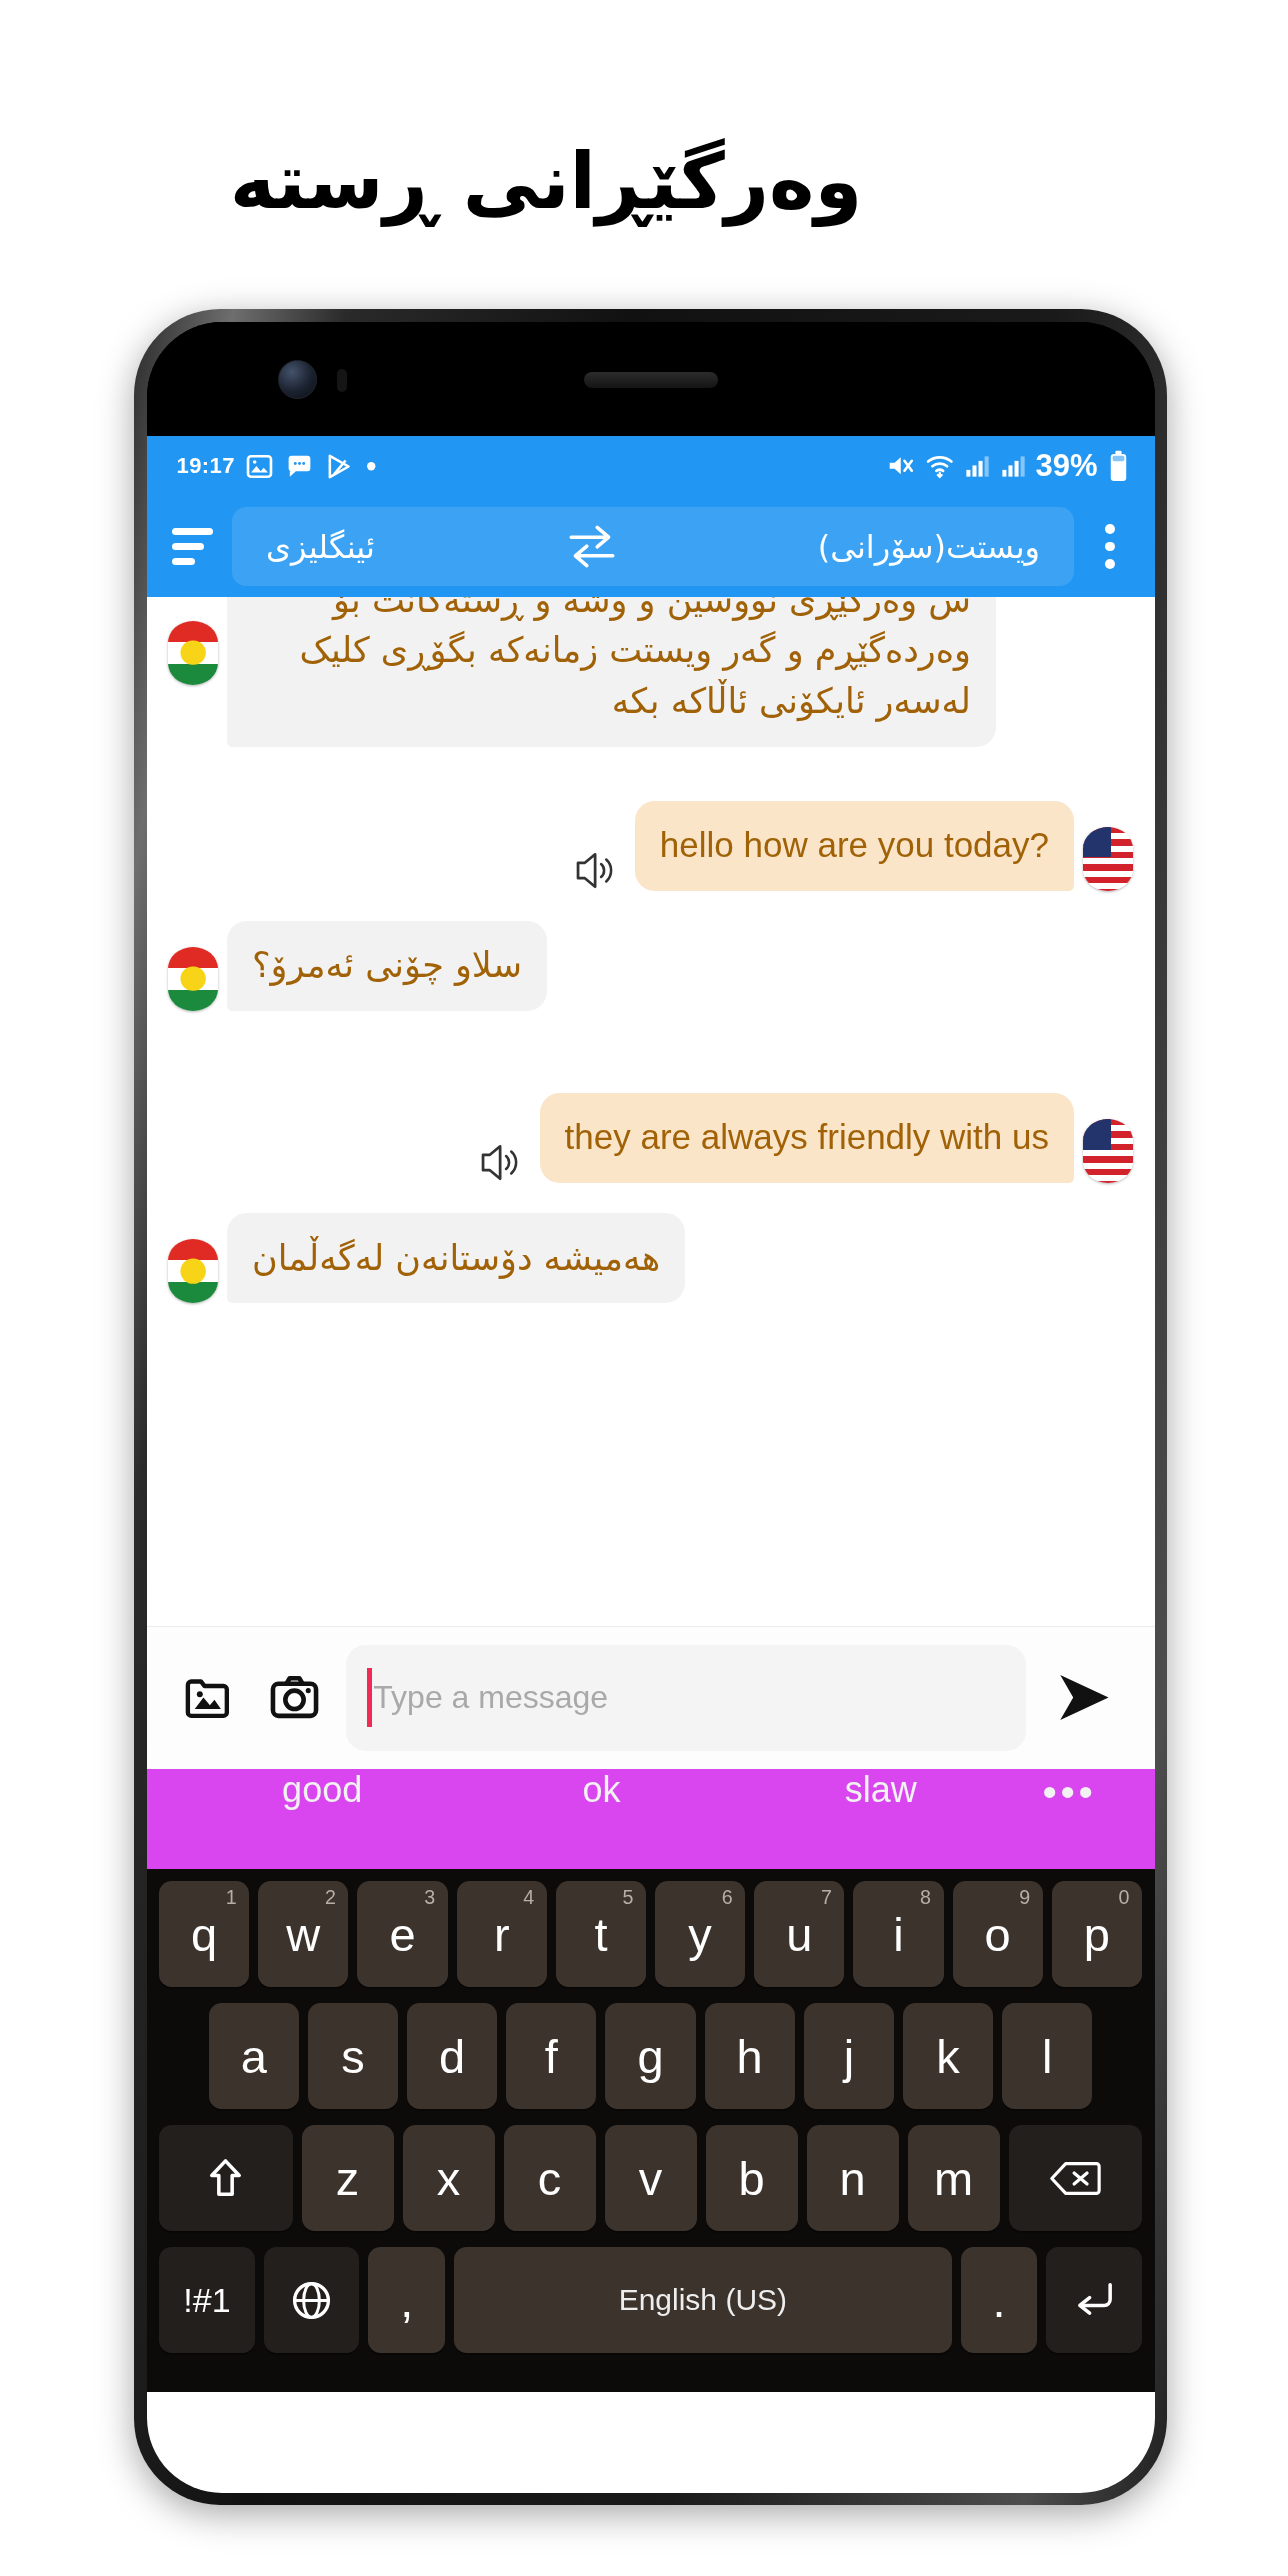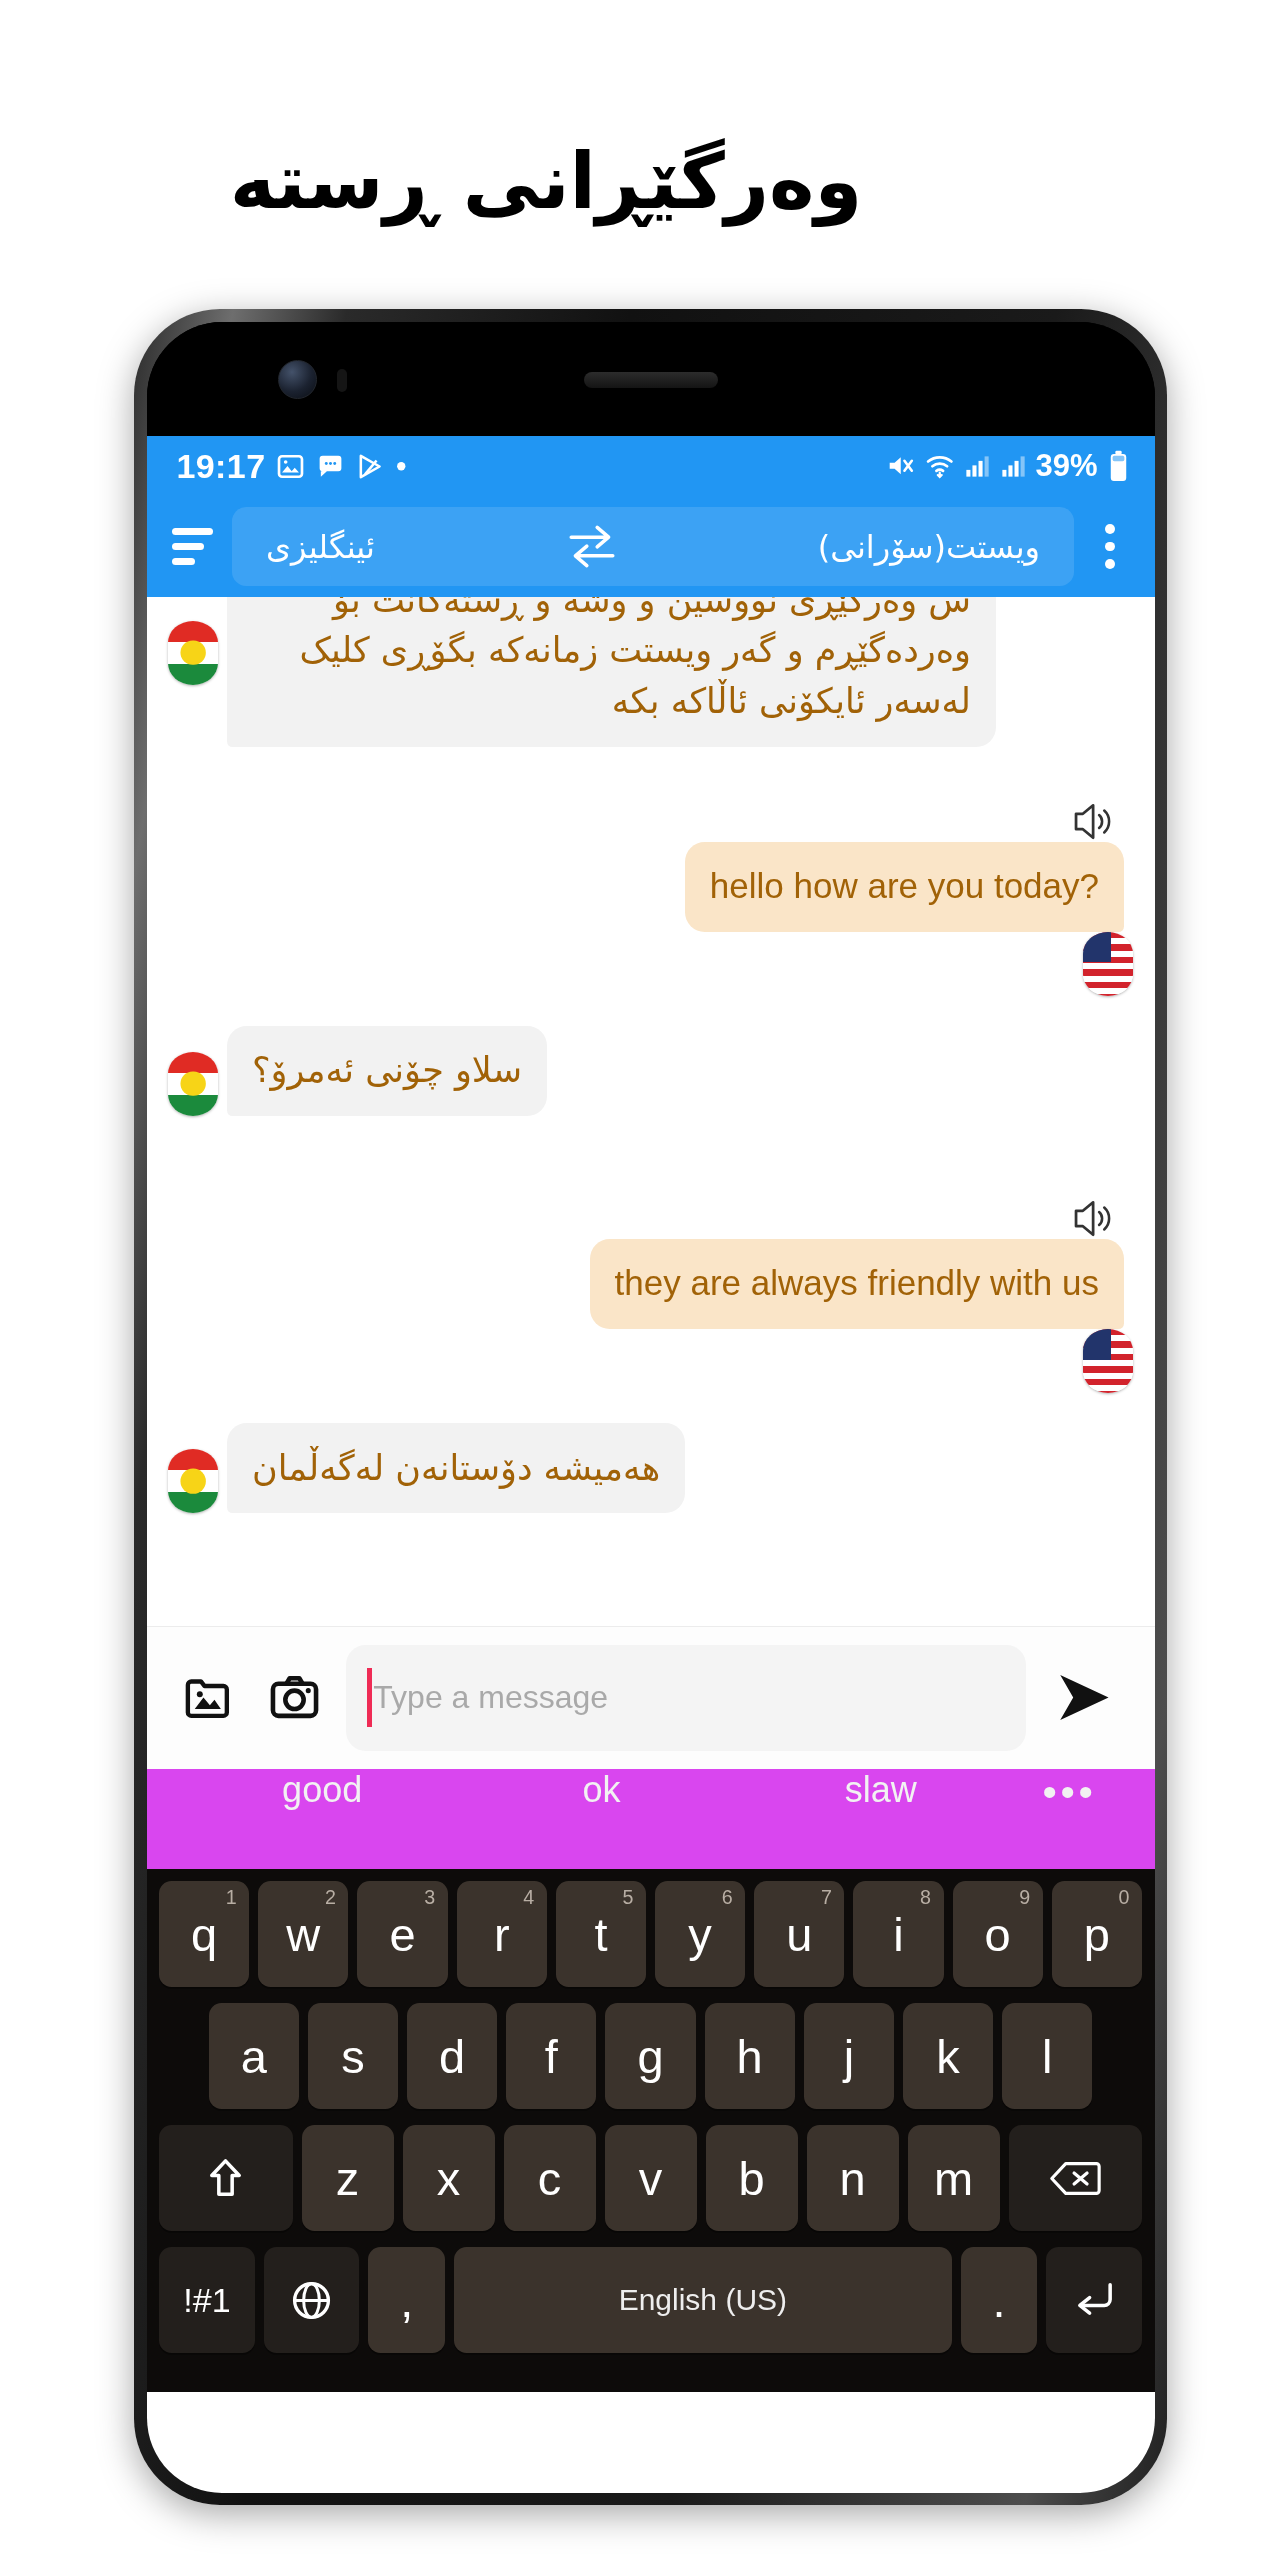--- a/index.html
+++ b/index.html
@@ -83,21 +83,21 @@
 
   
   .statusbar {
     height: 61px;
     background: #2196f3;
     display: flex; align-items: center;
     padding: 0 25px 0 30px;
     color: #fff;
   }
   .sb-left { display:flex; align-items:center; gap: 10.7px; }
-  .sb-time { font-size: 34px; font-weight: 600; letter-spacing: 0.4px; }
+  .sb-time { font-size: 22px; font-weight: 600; letter-spacing: 0.4px; }
   .sb-right { margin-left: auto; display:flex; align-items:center; gap: 9px; }
   .sb-pct { font-size: 31px; font-weight: 600; }
   .ico { display:inline-block; }
 
   
   .toolbar {
     height: 100px;
     background: #2196f3;
     display: flex; align-items: center;
     padding: 0 16px;
@@ -131,21 +131,21 @@
   
   .chat {
     position: relative;
     height: 1029px;
     background: #fff;
     padding: 0 0 9px 0;
     overflow: hidden;
   }
   .row { display:flex; align-items:flex-end; padding: 0 21.5px; margin-bottom: 9px; }
   .row.left  { justify-content: flex-start; }
-  .row.right { justify-content: flex-end; flex-direction: column; }
+  .row.right { justify-content: flex-end; }
 
   .flag {
     width: 50px; height: 64px;
     border-radius: 50%/34%;
     flex: 0 0 auto;
     overflow: hidden;
     position: relative;
     box-shadow: 0 0.9px 2.7px rgba(0,0,0,.3);
   }
   .flag.krd { background: linear-gradient(#e02b24 0 33.3%, #fff 33.3% 66.6%, #1b8a3c 66.6% 100%); }

